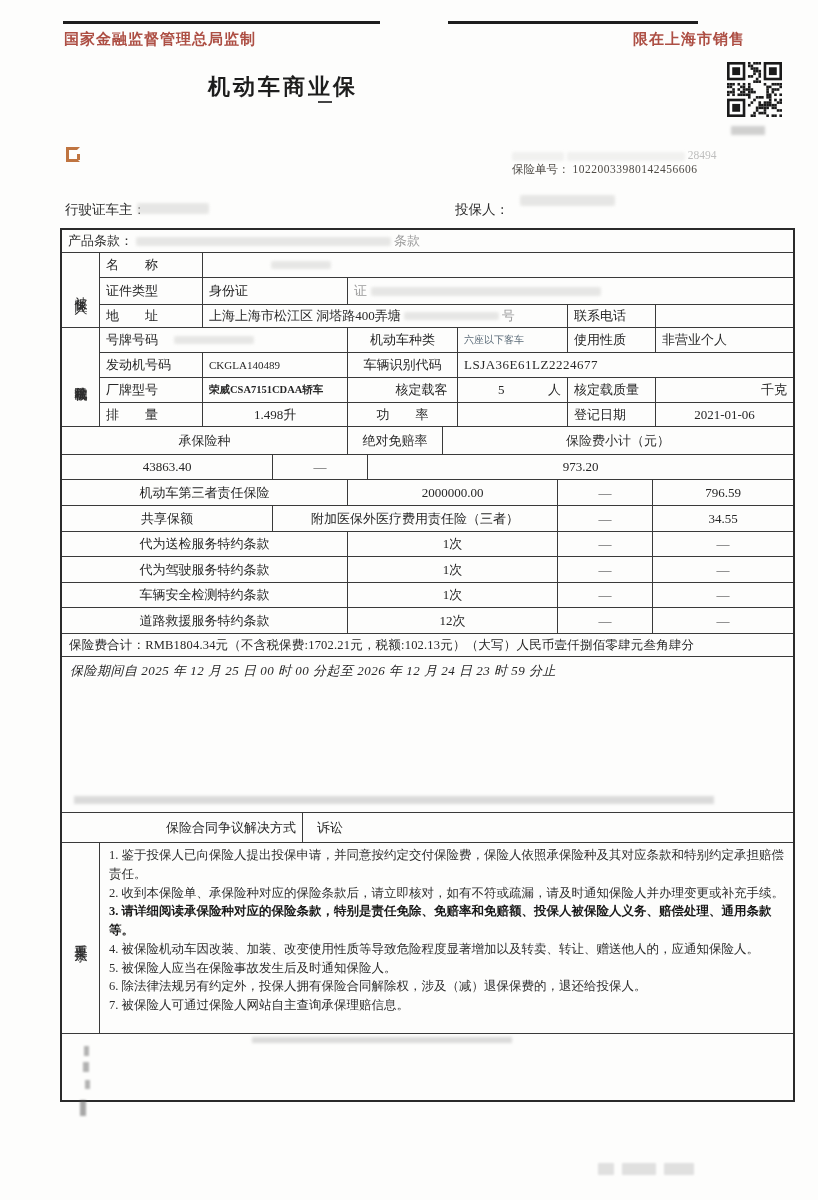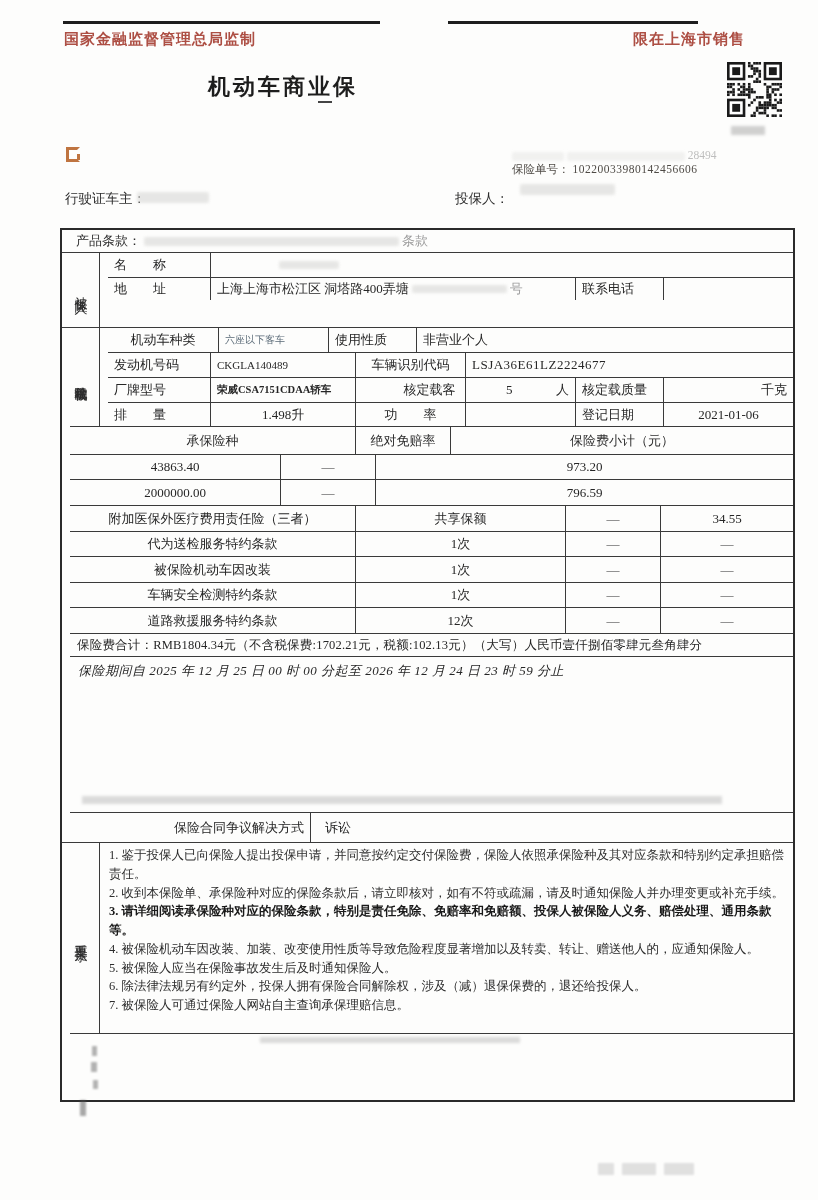--- a/index.html
+++ b/index.html
@@ -23,30 +23,30 @@
     background:#9a9a9a; opacity:.45; filter:blur(1.5px); }
   .logo-mark { position:absolute; left:66px; top:147px; width:14px; height:15px;
     border:3px solid #bf7440; border-right-color:transparent; }
   .logo-mark::after { content:""; position:absolute; right:-3px; bottom:-1px; width:3px; height:6px; background:#bf7440; }
   
   .meta { position:absolute; left:512px; top:148px; font-size:11.5px; color:#4e4a45; line-height:14px; white-space:nowrap; }
   .meta-faded { opacity:.55; filter:blur(.6px); color:#8a8a8a; }
   .meta .num { letter-spacing:.5px; }
   .smudge { display:inline-block; background:#d8d8d6; opacity:.6; filter:blur(1.6px); border-radius:2px; vertical-align:middle; }
   
-  .owner-line { position:absolute; left:65px; top:190px; width:730px; font-size:13.5px; color:#2c2c2c; }
+  .owner-line { position:absolute; left:65px; top:201px; width:730px; font-size:13.5px; color:#2c2c2c; }
   .applicant-label { position:absolute; left:390px; top:0; }
   .uline { position:absolute; height:3px; background:#1e1e1e; top:21px; }
   .uline-a { left:63px; width:317px; }
   .uline-b { left:448px; width:250px; }
   .app-smudge { position:absolute; left:455px; top:-6px; width:95px; height:11px; }
   .owner-smudge { position:absolute; left:72px; top:2px; width:72px; height:11px; }
   
   .doc-table { position:absolute; left:60px; top:228px; width:735px; border:2px solid #2b2b2b; background:#fdfdfc; }
-  .row { display:flex; align-items:center; border-top:1px solid #3a3a3a; font-size:13px;margin-left:8px; }
+  .row { display:flex; align-items:center; border-top:1px solid #3a3a3a; font-size:13px; }
   .row:first-child { border-top:none; }
   .cell { height:100%; display:flex; align-items:center; padding:0 6px; overflow:hidden; white-space:nowrap; }
   .cell + .cell { border-left:1px solid #3a3a3a; }
   .c-center { justify-content:center; }
   .c-right  { justify-content:flex-end; }
   .sect { display:flex; border-top:1px solid #3a3a3a; }
   .vcell { width:38px; border-right:1px solid #3a3a3a; display:flex; align-items:center; justify-content:center;
     writing-mode:vertical-rl; text-orientation:upright; letter-spacing:2px; font-size:13px; color:#2c2c2c; }
   .sect-rows { flex:1; }
   .sect-rows .row:first-child { border-top:none; }
@@ -255,20 +255,32 @@
       <div class="vcell" style="min-height:74px;">被保险人</div>
       <div class="sect-rows">
         <div class="row h24">
           <div class="cell" style="width:102px;">
               <span>名　　称</span>
             </div>
           <div class="cell" style="flex:1;">
             <span class="smudge" style="width:60px;height:8px;margin-left:62px;"></span>
           </div>
         </div>
+        <div class="row h27">
+          <div class="cell" style="width:102px;">
+              <span>证件类型</span>
+            </div>
+          <div class="cell" style="width:145px;">
+              <span>身份证</span>
+            </div>
+          <div class="cell" style="flex:1;">
+            <span class="faded-txt">证</span>
+            <span class="smudge" style="width:230px;height:9px;margin-left:4px;"></span>
+          </div>
+        </div>
         <div class="row h23">
           <div class="cell" style="width:102px;">
               <span>地　　址</span>
             </div>
           <div class="cell" style="width:365px;">
             <span>上海上海市松江区 洞塔路400弄塘</span>
             <span class="smudge" style="width:95px;height:8px;margin:0 3px;"></span>
             <span class="faded-txt">号</span>
           </div>
           <div class="cell" style="width:88px;">
@@ -276,20 +288,24 @@
             </div>
           <div class="cell" style="flex:1;"></div>
         </div>
       </div>
     </div>
 
     <div class="sect">
       <div class="vcell" style="min-height:98px; letter-spacing:0;">被保险机动车</div>
       <div class="sect-rows">
         <div class="row h24">
+          <div class="cell" style="width:247px;">
+            <span>号牌号码</span>
+            <span class="smudge" style="width:80px;height:8px;margin-left:16px;"></span>
+          </div>
           <div class="cell c-center" style="width:110px;">
               <span>机动车种类</span>
             </div>
           <div class="cell" style="width:110px;">
               <span class="small-val">六座以下客车</span>
             </div>
           <div class="cell" style="width:88px;">
               <span>使用性质</span>
             </div>
           <div class="cell" style="flex:1;">
@@ -369,36 +385,39 @@
           <span>43863.40</span>
         </div>
       <div class="cell c-center dash" style="width:95px;">
           <span>—</span>
         </div>
       <div class="cell c-center" style="flex:1;">
           <span>973.20</span>
         </div>
     </div>
     <div class="row h26">
+      <div class="cell c-center" style="width:285px;">
+          <span>机动车第三者责任保险</span>
+        </div>
       <div class="cell c-center" style="width:210px;">
           <span>2000000.00</span>
         </div>
       <div class="cell c-center dash" style="width:95px;">
           <span>—</span>
         </div>
       <div class="cell c-center" style="flex:1;">
           <span>796.59</span>
         </div>
     </div>
     <div class="row h26">
+      <div class="cell c-center" style="width:210px;">
+          <span>共享保额</span>
+        </div>
       <div class="cell c-center" style="width:285px;">
           <span>附加医保外医疗费用责任险（三者）</span>
-        </div>
-      <div class="cell c-center" style="width:210px;">
-          <span>共享保额</span>
         </div>
       <div class="cell c-center dash" style="width:95px;">
           <span>—</span>
         </div>
       <div class="cell c-center" style="flex:1;">
           <span>34.55</span>
         </div>
     </div>
     <div class="row h25">
       <div class="cell c-center" style="width:285px;">
@@ -409,21 +428,21 @@
         </div>
       <div class="cell c-center dash" style="width:95px;">
           <span>—</span>
         </div>
       <div class="cell c-center dash" style="flex:1;">
           <span>—</span>
         </div>
     </div>
     <div class="row h26">
       <div class="cell c-center" style="width:285px;">
-          <span>被保险机动车因改装</span>
+          <span>代为驾驶服务特约条款</span>
         </div>
       <div class="cell c-center" style="width:210px;">
           <span>1次</span>
         </div>
       <div class="cell c-center dash" style="width:95px;">
           <span>—</span>
         </div>
       <div class="cell c-center dash" style="flex:1;">
           <span>—</span>
         </div>

